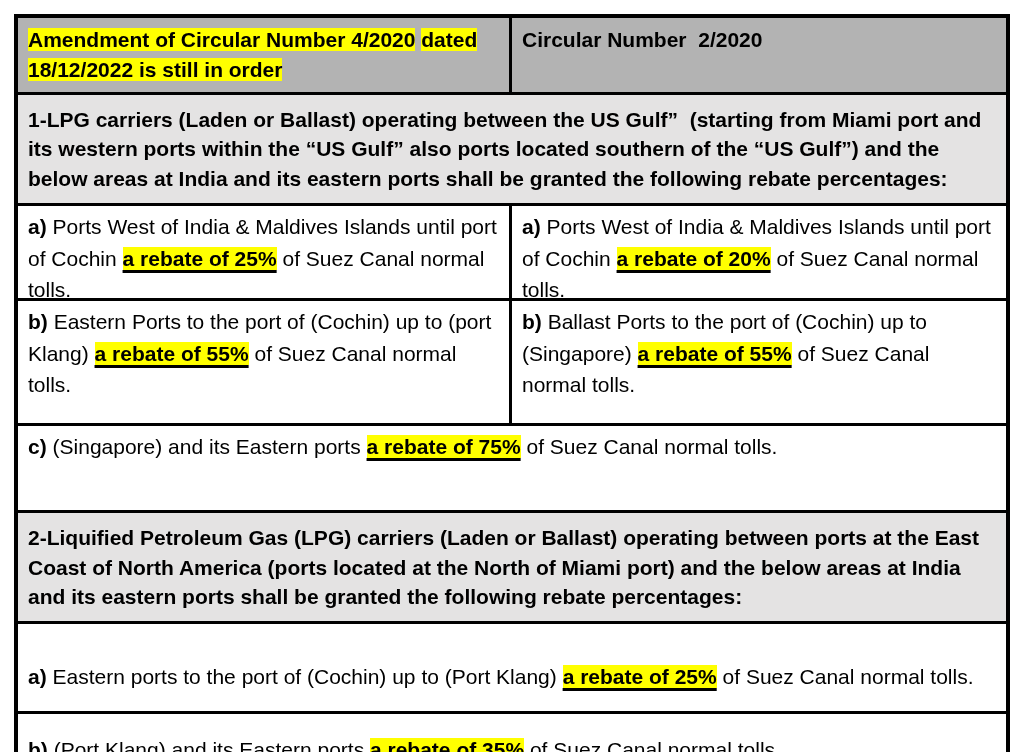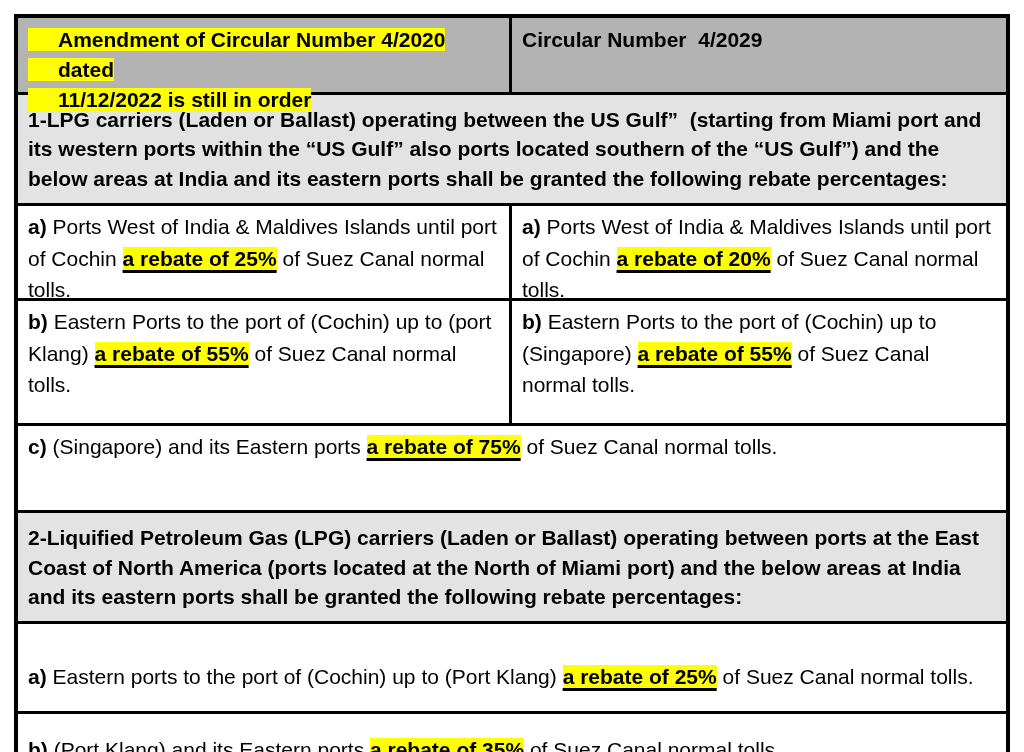--- a/index.html
+++ b/index.html
@@ -33,42 +33,42 @@
   .row-a { height: 95px; }
   .row-b { height: 125px; }
   .row-c { height: 87px; }
   .row-a2 { height: 90px; }
   .row-a2 .cell { padding-top: 37px; }
   .row-b2 { height: 73px; }
   .row-b2 .cell { padding-top: 20px; }
 
   .t { white-space: pre-wrap; }
   .lbl { font-weight: 700; }
-  .hl { background: #ffff00; padding-left: 30px; }
+  .hl { background: #ffff00; }
   .rebate {
     background: #ffff00;
     font-weight: 700;
     text-decoration: underline;
     text-decoration-thickness: 2.5px;
     text-underline-offset: 4px;
   }
 </style>
 </head>
 <body>
 
 <div class="doc-table">
 
   <div class="row header-row">
     <div class="cell half-left">
       <span class="t hl">Amendment of Circular Number 4/2020</span>
       <span class="t hl">dated</span><br>
-      <span class="t hl">11/12/2022 is still in order</span>
+      <span class="t hl">18/12/2022 is still in order</span>
     </div>
     <div class="cell half-right">
-      <span class="t">Circular Number  4/2029</span>
+      <span class="t">Circular Number  2/2020</span>
     </div>
   </div>
 
   <div class="row section-row">
     <div class="cell full">
       <span class="t">1-LPG carriers (Laden or Ballast) operating between the US Gulf”  (starting from Miami port and its western ports within the “US Gulf” also ports located southern of the “US Gulf”) and the below areas at India and its eastern ports shall be granted the following rebate percentages:</span>
     </div>
   </div>
 
   <div class="row data-row row-a">
@@ -88,21 +88,21 @@
 
   <div class="row data-row row-b">
     <div class="cell half-left">
       <span class="lbl t">b)</span>
       <span class="t">Eastern Ports to the port of (Cochin) up to (port Klang)</span>
       <span class="rebate t">a rebate of 55%</span>
       <span class="t">of Suez Canal normal tolls.</span>
     </div>
     <div class="cell half-right">
       <span class="lbl t">b)</span>
-      <span class="t">Eastern Ports to the port of (Cochin) up to (Singapore)</span>
+      <span class="t">Ballast Ports to the port of (Cochin) up to (Singapore)</span>
       <span class="rebate t">a rebate of 55%</span>
       <span class="t">of Suez Canal normal tolls.</span>
     </div>
   </div>
 
   <div class="row data-row row-c">
     <div class="cell half-right">
       <span class="lbl t">c)</span>
       <span class="t">(Singapore) and its Eastern ports</span>
       <span class="rebate t">a rebate of 75%</span>

